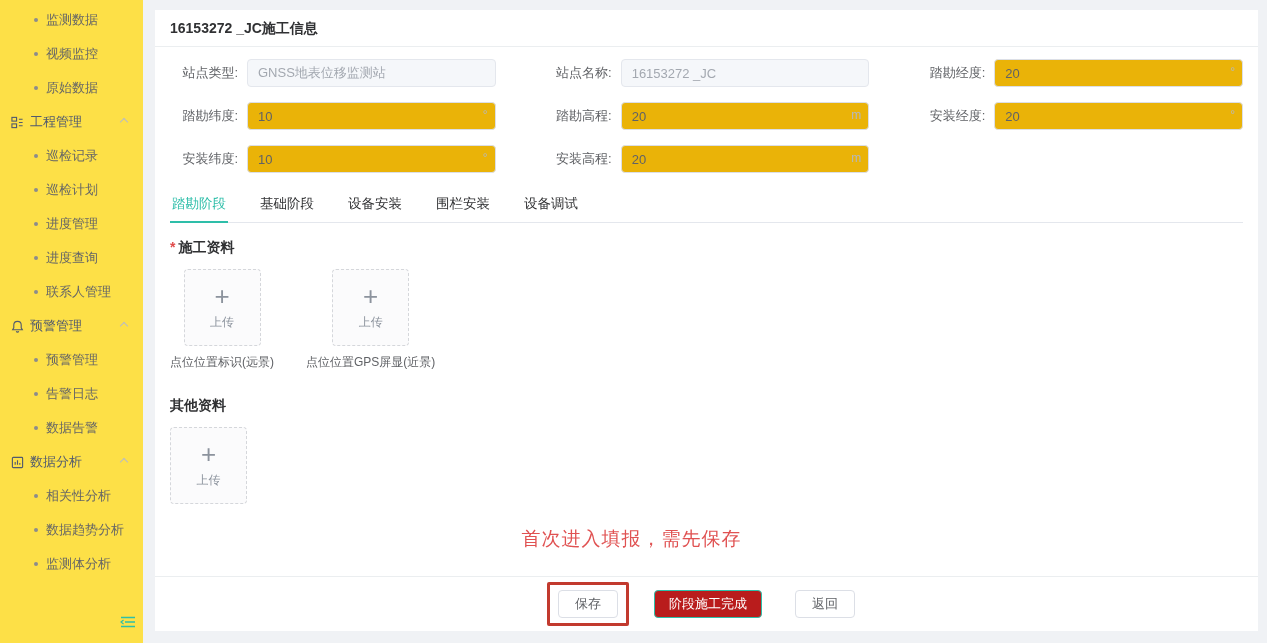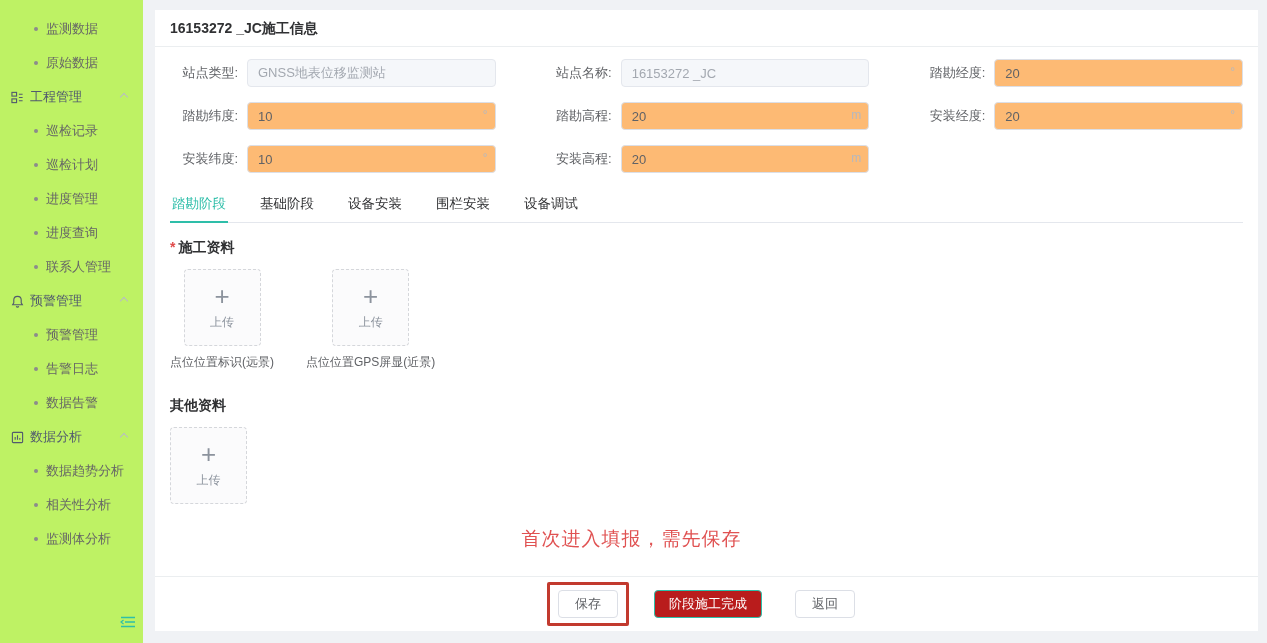--- a/index.html
+++ b/index.html
@@ -1,20 +1,20 @@
 <!DOCTYPE html>
 <html><head>
 <meta charset="utf-8">
 <style>
   * { margin:0; padding:0; box-sizing:border-box; }
   html,body { width:1267px; height:643px; overflow:hidden; }
   body { background:#f0f2f5; font-family:"Liberation Sans", sans-serif; font-size:13px; color:#606266; position:relative; }
 
   
-  .sidebar { position:absolute; left:0; top:0; width:143px; height:643px; background:#bef264; padding-top:12px;text-align:center; }
+  .sidebar { position:absolute; left:0; top:0; width:143px; height:643px; background:#fde047; padding-top:3px;text-align:center; }
   .side-item { height:34px; display:flex; align-items:center; cursor:pointer; }
   .side-sub { padding-left:34px; color:#666666; }
   .side-sub .dot { width:4px; height:4px; border-radius:50%; background:#8c8c8c; margin-right:8px; flex:0 0 auto; }
   .side-group { padding-left:10px; color:#515a6e; }
   .side-group .gicon { width:14px; height:14px; margin-right:6px; flex:0 0 auto; display:flex; align-items:center; justify-content:center; }
   .side-group .chev { width:6px; height:6px; border-left:1px solid #b8bcc4; border-top:1px solid #b8bcc4; transform:rotate(45deg); margin-left:auto; margin-right:16px; }
   .side-label { white-space:nowrap; }
   .collapse-btn { position:absolute; right:4px; bottom:12px; width:22px; height:18px; display:flex; align-items:center; justify-content:center; cursor:pointer; }
 
   
@@ -22,21 +22,21 @@
   .card-title { height:37px; line-height:37px; padding-left:15px; border-bottom:1px solid #ebeef0; font-size:14px; font-weight:bold; color:#303133; }
   .card-body { padding:12px 15px 0 15px; }
 
   .section-title { font-size:14px; font-weight:bold; color:#303133; margin:8px 0 14px 0; }
 
   
   .form-grid { display:grid; grid-template-columns:1fr 1fr 1fr; column-gap:48px; row-gap:15px; margin-bottom:4px; }
   .field { display:flex; align-items:center; }
   .f-label { flex:0 0 68px; text-align:right; margin-right:9px; color:#606266; white-space:nowrap; }
   .f-box { position:relative; flex:1; }
-  .f-box input { width:100%; height:28px; border:1px solid #dcdfe6; border-radius:4px; padding:0 24px 0 10px; font-size:13px; color:#606266; background:#fdba74; font-family:"Liberation Sans", sans-serif; outline:none; }
+  .f-box input { width:100%; height:28px; border:1px solid #dcdfe6; border-radius:4px; padding:0 24px 0 10px; font-size:13px; color:#606266; background:#eab308; font-family:"Liberation Sans", sans-serif; outline:none; }
   .f-box input:disabled { background:#f5f7fa; color:#a3a8b0; border-color:#e4e7ed; }
   .f-suffix { position:absolute; right:8px; top:50%; transform:translateY(-56%); font-size:12px; color:#b4b8bf; pointer-events:none; }
 
   
   .tabs { display:flex; border-bottom:1px solid #e4e7ed; margin-top:16px; }
   .tab { padding:6px 2px 9px 2px; margin-right:30px; font-size:13.5px; color:#303133; cursor:pointer; position:relative; }
   .tab.active { color:#2ebea9; }
   .tab.active::after { content:''; position:absolute; left:0; right:0; bottom:-1px; height:2px; background:#2ebea9; }
 
   
@@ -62,20 +62,24 @@
   .hl-box { position:absolute; left:-11px; right:-11px; top:-8px; bottom:-8px; border:3px solid #c23a2e; border-radius:2px; pointer-events:none; }
   .gap2 { margin-right:33px; }
 </style>
 </head>
 <body>
 
 <div class="sidebar">
   <div class="side-item side-sub">
       <span class="dot"></span>
       <span class="side-label">监测数据</span>
+    </div>
+  <div class="side-item side-sub">
+      <span class="dot"></span>
+      <span class="side-label">视频监控</span>
     </div>
   <div class="side-item side-sub">
       <span class="dot"></span>
       <span class="side-label">原始数据</span>
     </div>
 
   <div class="side-item side-group">
     <span class="gicon">
       <svg width="13" height="13" viewBox="0 0 14 14">
           <g fill="none" stroke="#515a6e" stroke-width="1.2">
@@ -144,25 +148,25 @@
             <path d="M4.5 9.5v-3M7 9.5v-5M9.5 9.5v-2"></path>
           </g>
         </svg>
     </span>
     <span class="side-label">数据分析</span>
     <span class="chev"></span>
   </div>
 
   <div class="side-item side-sub">
       <span class="dot"></span>
+      <span class="side-label">相关性分析</span>
+    </div>
+  <div class="side-item side-sub">
+      <span class="dot"></span>
       <span class="side-label">数据趋势分析</span>
-    </div>
-  <div class="side-item side-sub">
-      <span class="dot"></span>
-      <span class="side-label">相关性分析</span>
     </div>
   <div class="side-item side-sub">
       <span class="dot"></span>
       <span class="side-label">监测体分析</span>
     </div>
 
   <div class="collapse-btn">
     <svg width="16" height="14" viewBox="0 0 16 14">
         <g fill="none" stroke="#2ebfa9" stroke-width="1.4">
           <path d="M1 2.5h14M5 7h10M1 11.5h14"></path>

